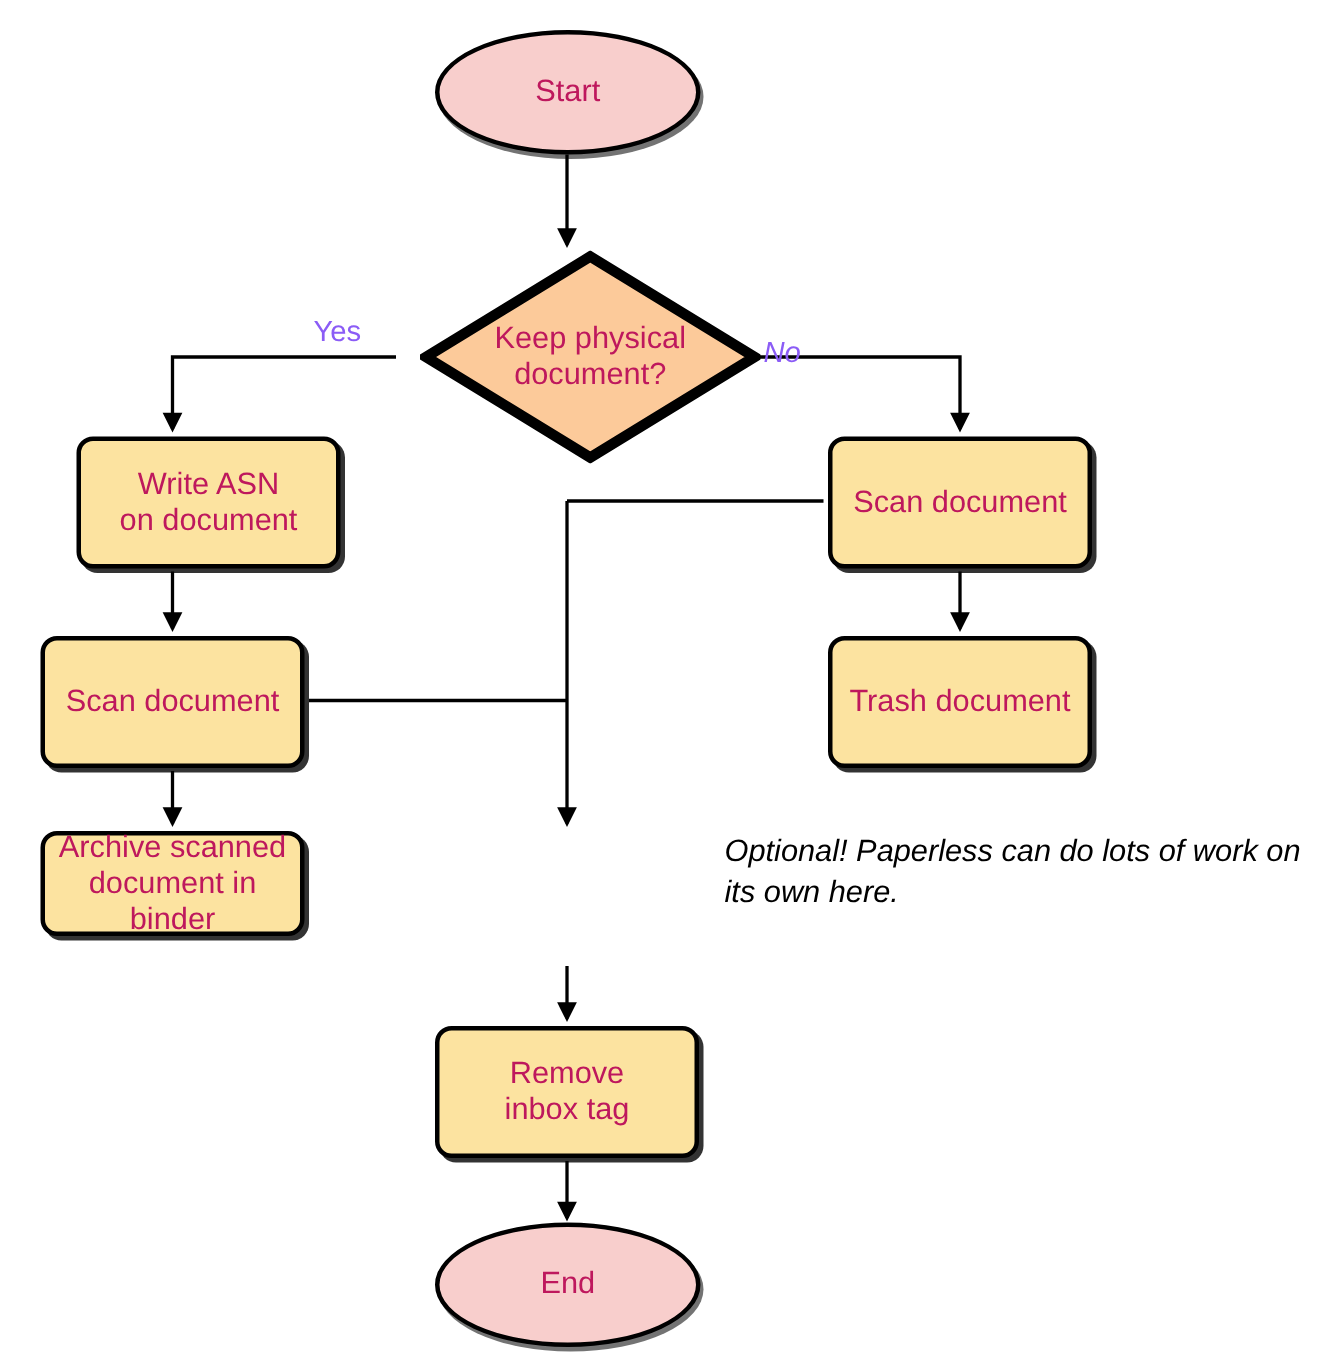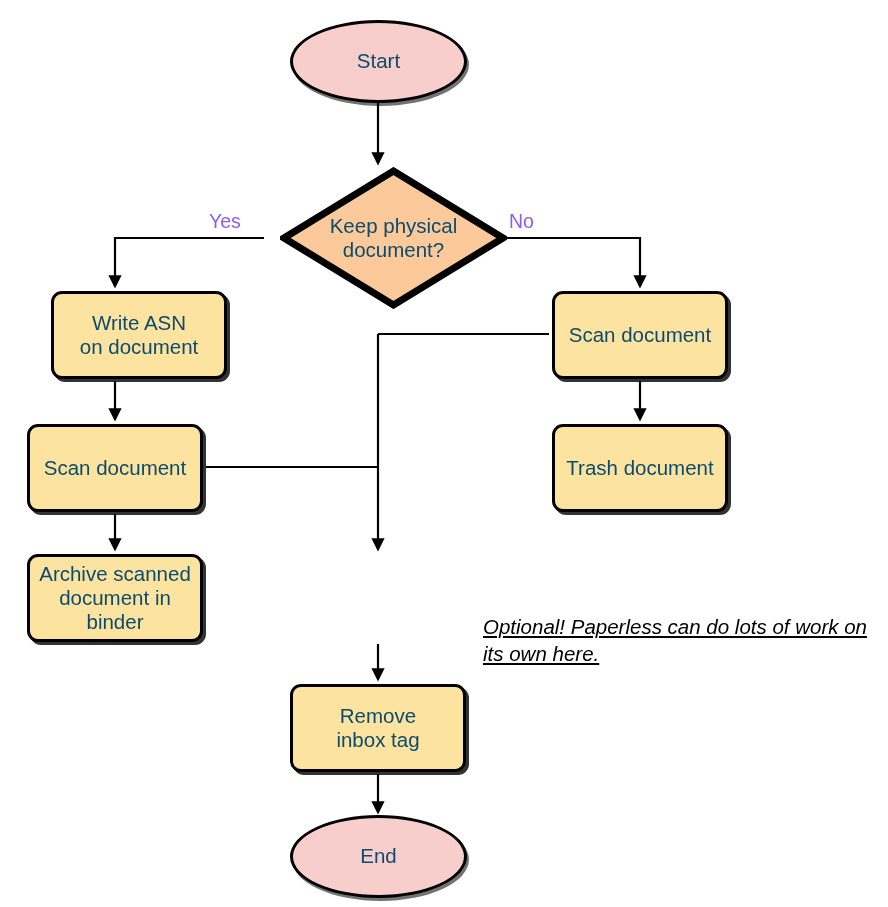--- a/index.html
+++ b/index.html
@@ -27,21 +27,21 @@
     height: 907px;
     pointer-events: none;
   }
   .node {
     position: absolute;
     box-sizing: border-box;
     display: flex;
     align-items: center;
     justify-content: center;
     text-align: center;
-    color: #0c4a6e;
+    color: #be185d;
     line-height: 1.18;
     white-space: pre-line;
     z-index: 3;
   }
   .node-process {
     border: 3px solid #000000;
     border-radius: 11px;
     font-size: 20.5px;
     box-shadow: 3px 3px 0 rgba(0,0,0,0.80);
   }
@@ -122,32 +122,32 @@
 
   <div class="node node-decision" style="left:280px; top:167px; width:227px; height:142px;">
     <svg class="decision-shape" viewBox="0 0 227 142" preserveAspectRatio="none" aria-hidden="true">
       <polygon points="113.5,4 223,71 113.5,138 4,71" fill="#FCCA9A" stroke="#000000" stroke-width="7" stroke-linejoin="miter"></polygon>
     </svg>
     <span>Keep physical
 document?</span>
   </div>
 
   <div class="edge-label" style="left:209px; top:210px;">Yes</div>
-  <div class="edge-label" style="left:509px; top:210px;">No</div>
+  <div class="edge-label" style="left:509px; top:224px;font-style:italic;">No</div>
 
   <div class="node node-process" style="left:27px; top:291px; width:176px; height:88px; background:#FCE3A0;margin-left:24px;">
     <span>Write ASN
 on document</span>
   </div>
 
   <div class="node node-process" style="left:27px; top:424px; width:176px; height:88px; background:#FCE3A0;">
     <span>Scan document</span>
   </div>
 
-  <div class="node node-process" style="left:27px; top:554px; width:176px; height:88px; background:#FCE3A0;">
+  <div class="node node-process" style="left:27px; top:554px; width:176px; height:70px; background:#FCE3A0;">
     <span>Archive scanned
 document in
 binder</span>
   </div>
 
   <div class="node node-process" style="left:552px; top:291px; width:176px; height:88px; background:#FCE3A0;">
     <span>Scan document</span>
   </div>
 
   <div class="node node-process" style="left:552px; top:424px; width:176px; height:88px; background:#FCE3A0;align-items:center;">
@@ -157,15 +157,15 @@
 
   <div class="node node-process" style="left:290px; top:684px; width:176px; height:88px; background:#FCE3A0;">
     <span>Remove
 inbox tag</span>
   </div>
 
   <div class="node node-terminal" style="left:290px; top:815px; width:177px; height:83px; background:#F8CECC;">
     <span>End</span>
   </div>
 
-  <div class="note" style="left:483px; top:613px; width:400px;text-decoration:underline;">Optional! Paperless can do lots of work on its own here.</div>
+  <div class="note" style="left:483px; top:554px; width:400px;">Optional! Paperless can do lots of work on its own here.</div>
 
 </div>
 
 </body></html>

